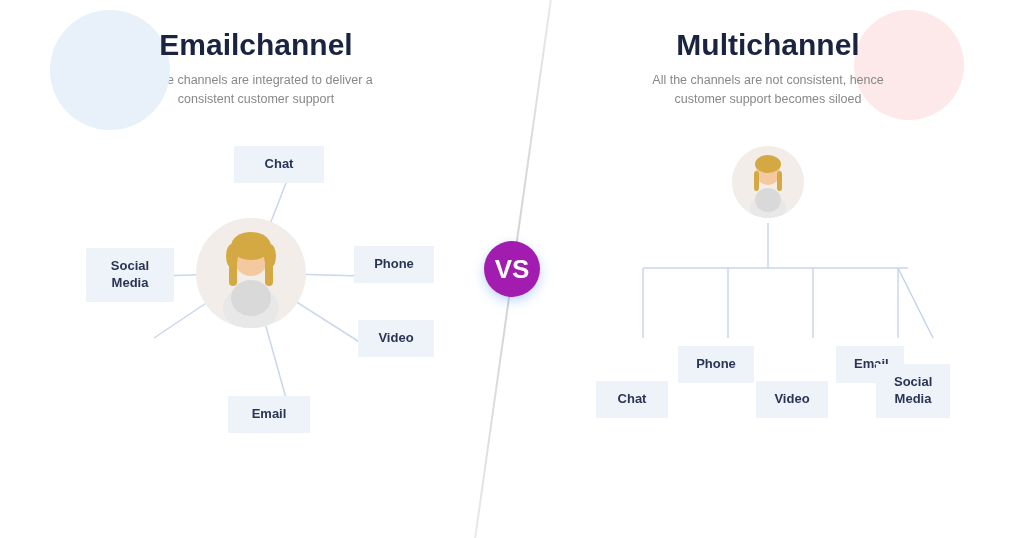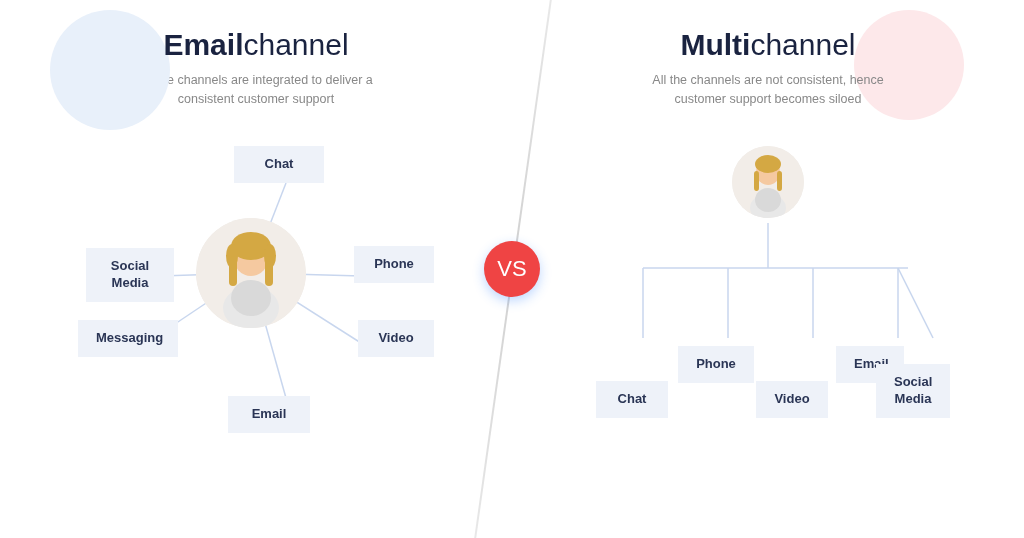--- a/index.html
+++ b/index.html
@@ -49,24 +49,24 @@
       position: absolute;
       top: 0;
       left: 50%;
       width: 2px;
       height: 100%;
       background: linear-gradient(to bottom, #e8e8e8, #d0d0d0, #e8e8e8);
       transform: skewX(-8deg);
     }
 
     .vs-badge {
-      background: #ef4444;
+      background: #a21caf;
       color: white;
-      font-size: 22px;
-      font-weight: 400;
+      font-size: 26px;
+      font-weight: 700;
       width: 56px;
       height: 56px;
       border-radius: 50%;
       display: flex;
       align-items: center;
       justify-content: center;
       z-index: 11;
       box-shadow: 0 4px 12px rgba(41,121,255,0.3);
     }
 
@@ -76,21 +76,21 @@
       color: #1a2340;
       margin-bottom: 10px;
       line-height: 1.1;
     }
 
     .title .bold {
       font-weight: 800;
     }
 
     .title .light {
-      font-weight: 400;
+      font-weight: 700;
     }
 
     .subtitle {
       font-size: 12.5px;
       color: #888;
       text-align: center;
       line-height: 1.55;
       max-width: 280px;
       margin-bottom: 18px;
     }
@@ -253,21 +253,20 @@
         <ellipse cx="55" cy="90" rx="28" ry="22" fill="#e8e8e8"></ellipse>
 
         <ellipse cx="55" cy="80" rx="20" ry="18" fill="#d9d9d9"></ellipse>
       </svg>
     </div>
 
     <div class="channel-pill" style="top:18px;left:168px;width:90px;">Chat</div>
 
     <div class="channel-pill" style="top:120px;left:20px;width:88px;">Social<br>Media</div>
 
-    <div class="channel-pill" style="top:192px;left:12px;width:100px;">Messaging</div>
 
     <div class="channel-pill" style="top:118px;right:12px;width:80px;">Phone</div>
 
     <div class="channel-pill" style="top:192px;right:12px;width:76px;">Video</div>
 
     <div class="channel-pill" style="bottom:5px;left:162px;width:82px;">Email</div>
   </div>
 </div>
 
 <div class="divider">

